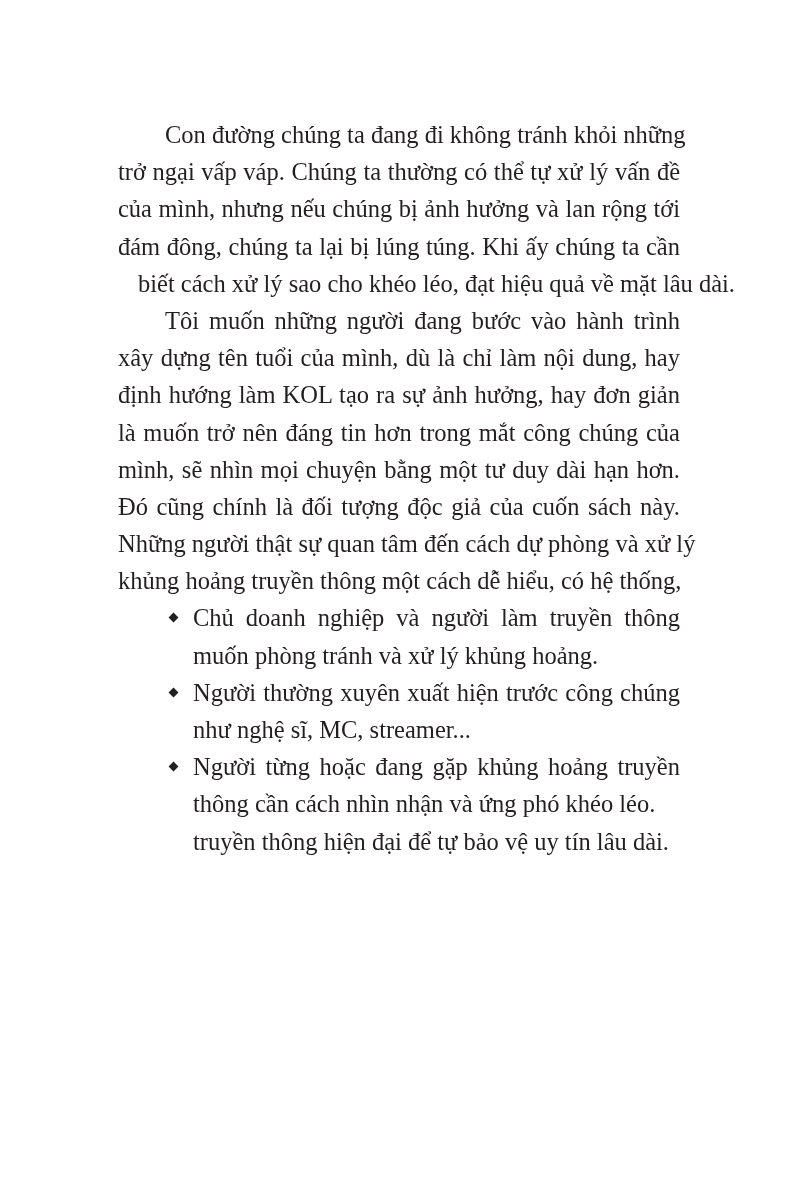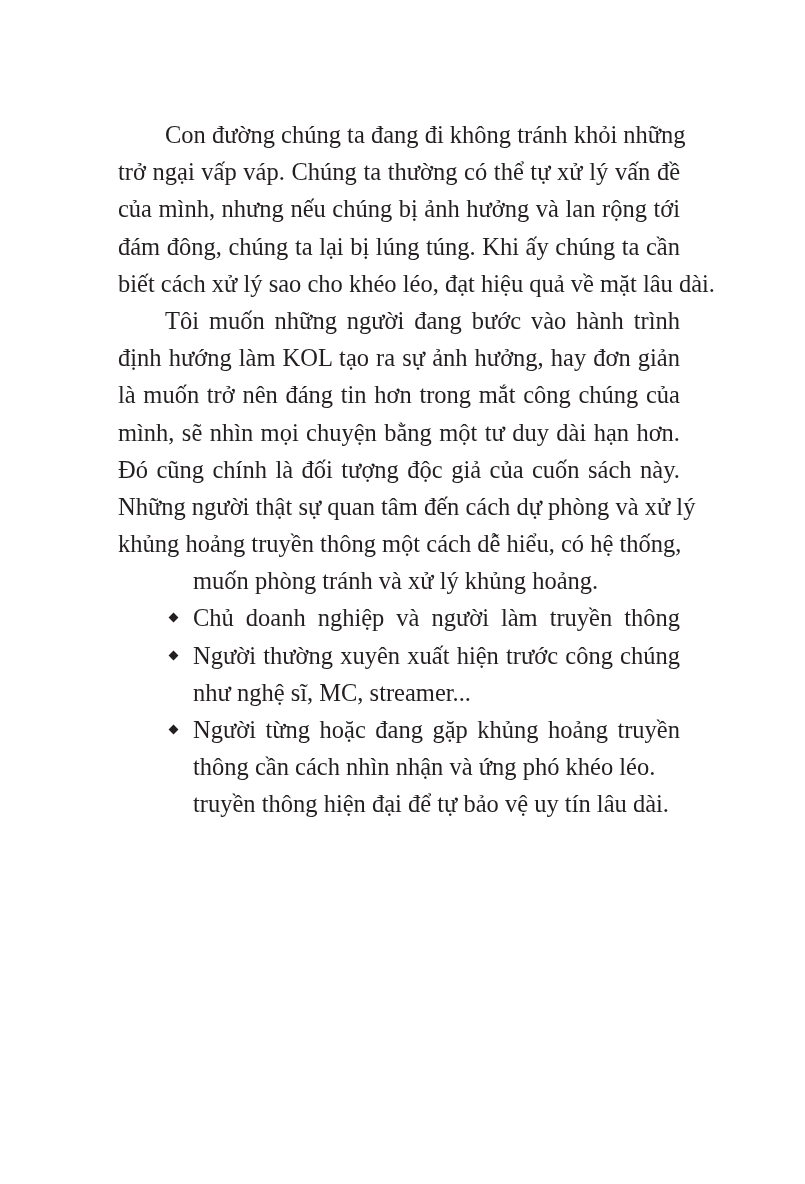--- a/index.html
+++ b/index.html
@@ -10,21 +10,21 @@
     font-family: "Liberation Serif", "DejaVu Serif", serif;
   }
   .text-block {
     position: absolute; left: 118px; top: 116px; width: 562px;
     font-size: 24.5px; line-height: 37.2px;
   }
   .line {
     display: block; text-align: justify; text-align-last: justify;
     white-space: nowrap; height: 37.2px;
   }
-  .line.last { text-align-last: left; }
+  .line.last { text-align-last: left; margin-left: 20px; }
   .line.indent { padding-left: 47px; }
   .bullet-line {
     display: block; position: relative; padding-left: 75px; height: 37.2px;
     text-align: justify; text-align-last: justify; white-space: nowrap;
   }
   .bullet-line.last { text-align-last: left; }
   .bullet {
     position: absolute; left: 52px; top: 15px; width: 7px; height: 7px;
     background: #231f20; transform: rotate(45deg);
   }
@@ -56,36 +56,37 @@
     <div>
       <span class="line indent">Con đường chúng ta đang đi không tránh khỏi những</span>
       <span class="line">trở ngại vấp váp. Chúng ta thường có thể tự xử lý vấn đề</span>
       <span class="line">của mình, nhưng nếu chúng bị ảnh hưởng và lan rộng tới</span>
       <span class="line">đám đông, chúng ta lại bị lúng túng. Khi ấy chúng ta cần</span>
       <span class="line last">biết cách xử lý sao cho khéo léo, đạt hiệu quả về mặt lâu dài.</span>
     </div>
 
     <div>
       <span class="line indent">Tôi muốn những người đang bước vào hành trình</span>
+      <span class="line">xây dựng tên tuổi của mình, dù là chỉ làm nội dung, hay</span>
       <span class="line">định hướng làm KOL tạo ra sự ảnh hưởng, hay đơn giản</span>
       <span class="line">là muốn trở nên đáng tin hơn trong mắt công chúng của</span>
       <span class="line">mình, sẽ nhìn mọi chuyện bằng một tư duy dài hạn hơn.</span>
       <span class="line">Đó cũng chính là đối tượng độc giả của cuốn sách này.</span>
       <span class="line">Những người thật sự quan tâm đến cách dự phòng và xử lý</span>
       <span class="line">khủng hoảng truyền thông một cách dễ hiểu, có hệ thống,</span>
     </div>
 
 
     <div>
       <div>
-        <span class="bullet-line last">muốn phòng tránh và xử lý khủng hoảng.</span>
         <span class="bullet-line">
           <span class="bullet"></span>
           <span>Chủ doanh nghiệp và người làm truyền thông</span>
         </span>
+        <span class="bullet-line last">muốn phòng tránh và xử lý khủng hoảng.</span>
       </div>
       <div>
         <span class="bullet-line">
           <span class="bullet"></span>
           <span>Người thường xuyên xuất hiện trước công chúng</span>
         </span>
         <span class="bullet-line last">như nghệ sĩ, MC, streamer...</span>
       </div>
       <div>
         <span class="bullet-line">

